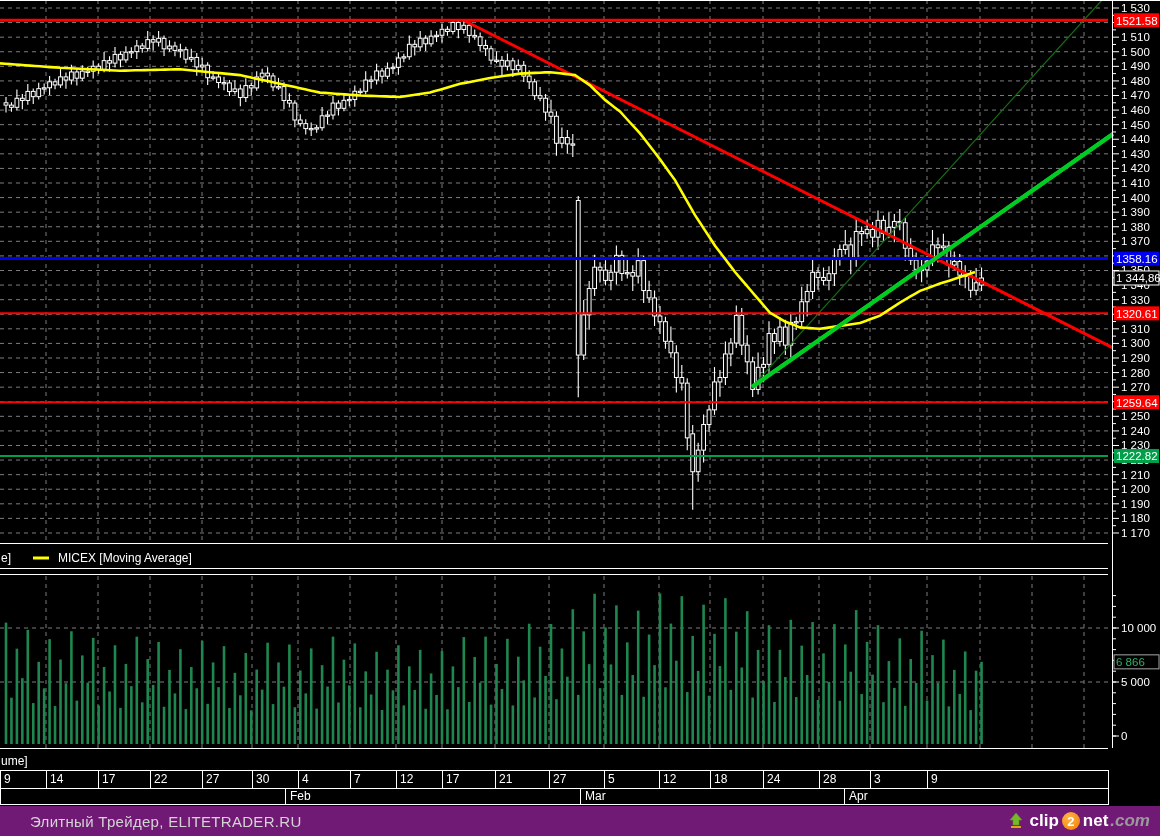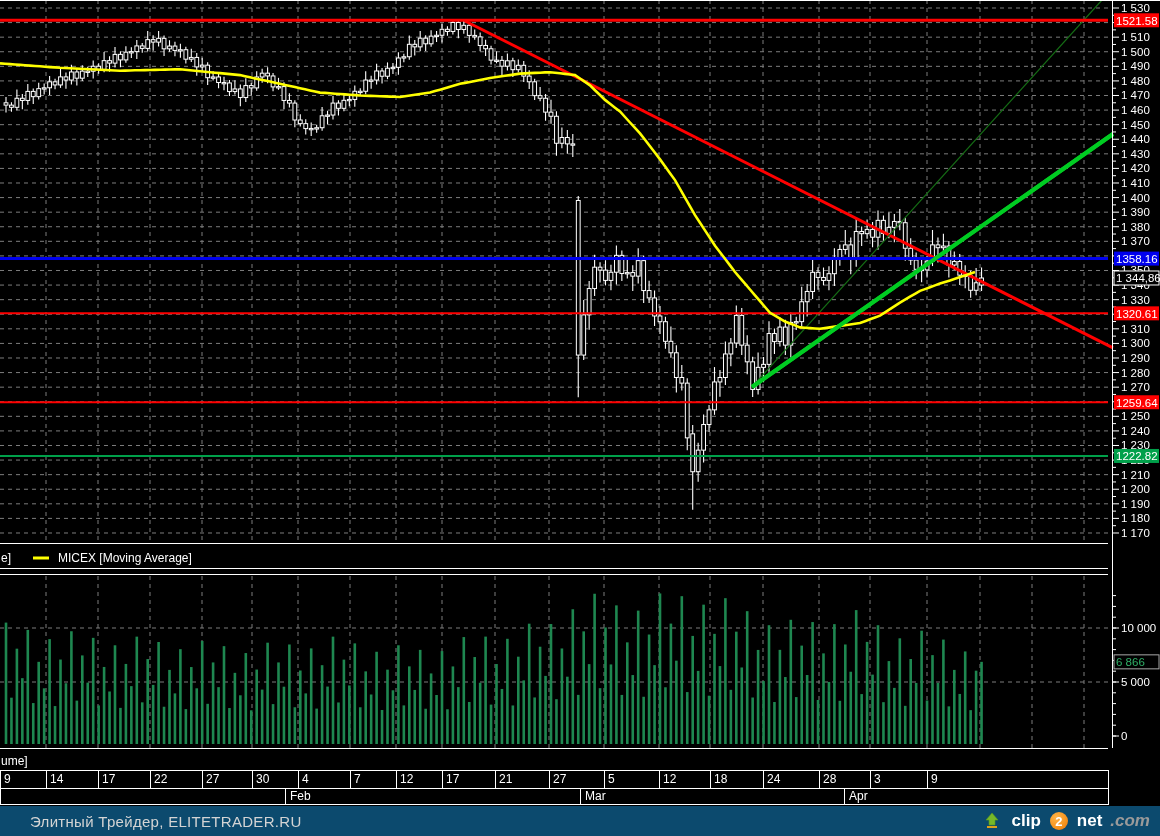--- a/index.html
+++ b/index.html
@@ -1,22 +1,22 @@
 <!DOCTYPE html>
 <html><head>
 <meta charset="utf-8">
 <style>
   html,body{margin:0;padding:0;background:#000;width:1160px;height:836px;overflow:hidden;
             font-family:"Liberation Sans",sans-serif;}
   #stage{position:relative;width:1160px;height:836px;background:#000;}
   #chart-svg{position:absolute;left:0;top:0;}
-  #footer{position:absolute;left:0;top:806px;width:1160px;height:30px;background:#0c4a6e;
+  #footer{position:absolute;left:0;top:806px;width:1160px;height:30px;background:#701a75;
           display:flex;align-items:center;justify-content:space-between;}
   #footer .ftext{color:#d4d4d4;font-size:15px;padding-left:30px;letter-spacing:.3px;}
-  #logo{display:flex;align-items:center;gap:8px;padding-right:10px;font-size:17px;font-weight:bold;}
+  #logo{display:flex;align-items:center;gap:2px;padding-right:10px;font-size:17px;font-weight:bold;}
   #logo .w{color:#fff;}
   #logo .circle{width:18px;height:18px;border-radius:50%;background:radial-gradient(circle at 35% 30%,#ffb347,#f7941e 60%,#e87410);
       color:#fff;display:flex;align-items:center;justify-content:center;font-size:13px;margin:0 1px;}
   #logo .gray{color:#9a9a9a;font-weight:bold;font-style:italic;}
   text{font-family:"Liberation Sans",sans-serif;}
 </style>
 </head>
 <body>
 <div id="stage">
 

